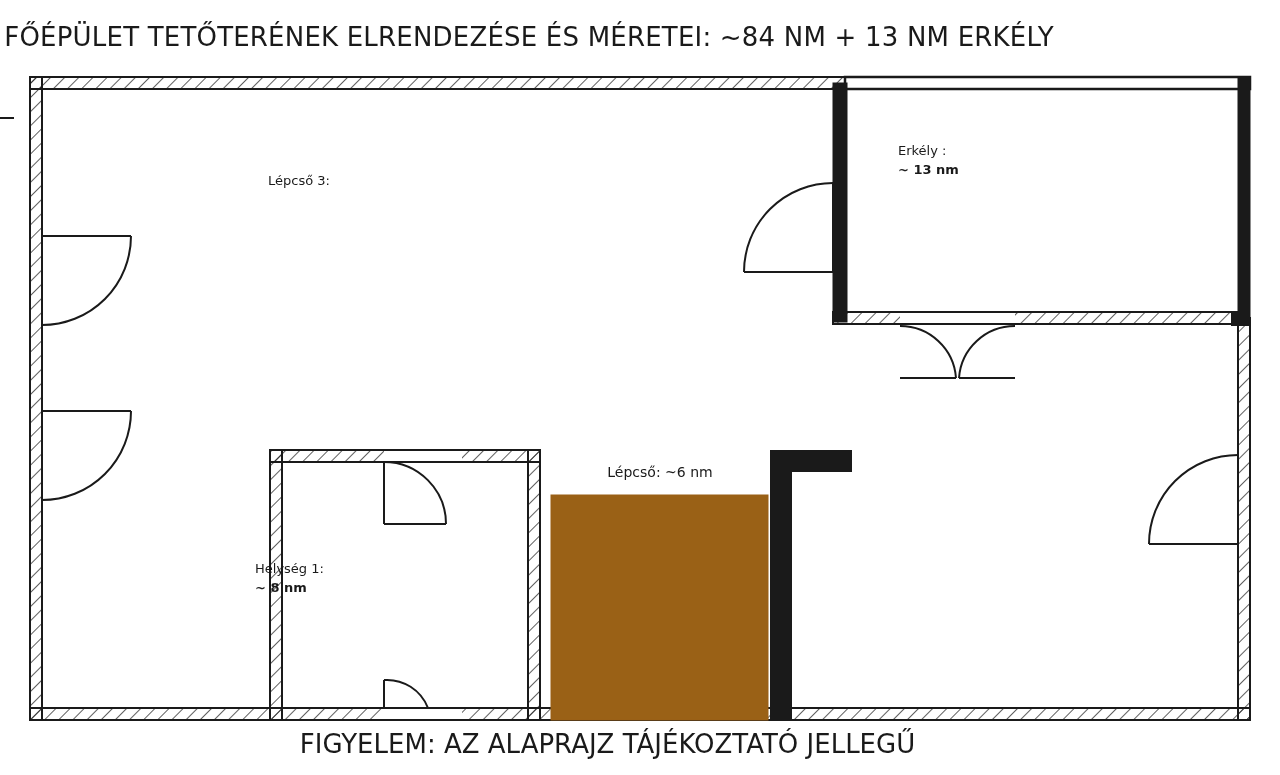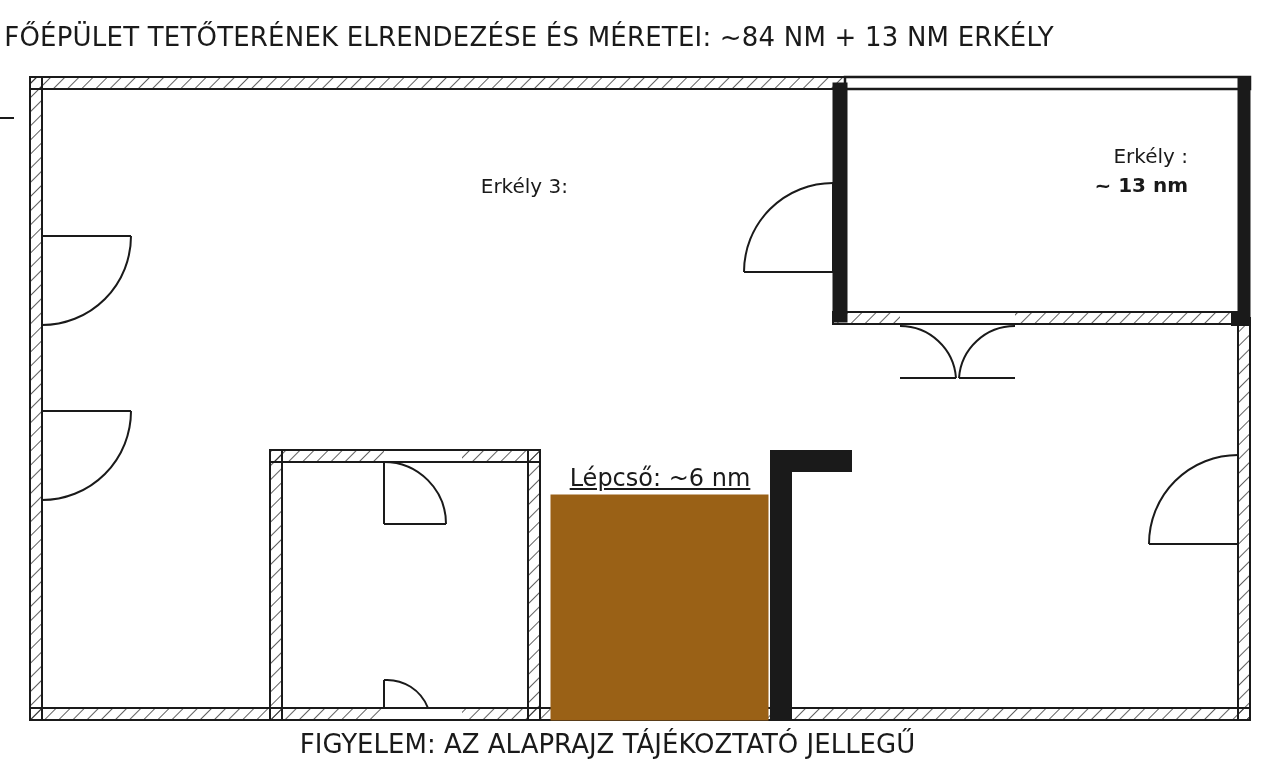--- a/index.html
+++ b/index.html
@@ -40,37 +40,36 @@
     color: #1a1a1a;
     white-space: nowrap;
   }
   .plan {
     position: absolute;
     left: 0;
     top: 0;
   }
   .room-label {
     position: absolute;
-    text-align: right;
-    font-size: 20px;
+    text-align: left;
+    font-size: 13px;
     line-height: 1.45;
     color: #1a1a1a;
     white-space: nowrap;
   }
   .room-label .l2 {
     display: block;
     font-weight: bold;
   }
   .stair-label {
     position: absolute;
-    font-size: 24px;
+    font-size: 14px;
     color: #1a1a1a;
     white-space: nowrap;
     text-align: center;
-    text-decoration: underline;
   }
 </style>
 </head>
 <body>
 
 <div id="stage">
 
   <div class="title">FŐÉPÜLET TETŐTERÉNEK ELRENDEZÉSE ÉS MÉRETEI: ~84 NM + 13 NM ERKÉLY</div>
 
   <svg class="plan" width="1280" height="775" viewBox="0 0 1280 775">
@@ -191,27 +190,31 @@
       <line x1="1238" y1="455" x2="1238" y2="544"></line>
       <path d="M1238,455 A89,89 0 0 0 1149,544"></path>
       <line x1="1149" y1="544" x2="1238" y2="544"></line>
     </g>
 
     <line x1="0" y1="118" x2="14" y2="118" stroke="#1a1a1a" stroke-width="2"></line>
 
   </svg>
 
   <div class="room-label" style="left:268px; top:172px; width:300px;">
-    <span>Erkély 3:</span>
+    <span>Lépcső 3:</span>
   </div>
 
   <div class="room-label" style="left:898px; top:142px; width:290px;">
     <span>Erkély :</span>
     <span class="l2">~ 13 nm</span>
   </div>
 
+  <div class="room-label" style="left:255px; top:560px; width:300px;">
+    <span>Helység 1:</span>
+    <span class="l2">~ 8 nm</span>
+  </div>
 
 
   <div class="stair-label" style="left:510px; top:464px; width:300px;">Lépcső: ~6 nm</div>
 
   <div class="footer">FIGYELEM: AZ ALAPRAJZ TÁJÉKOZTATÓ JELLEGŰ</div>
 
 </div>
 
 </body></html>

